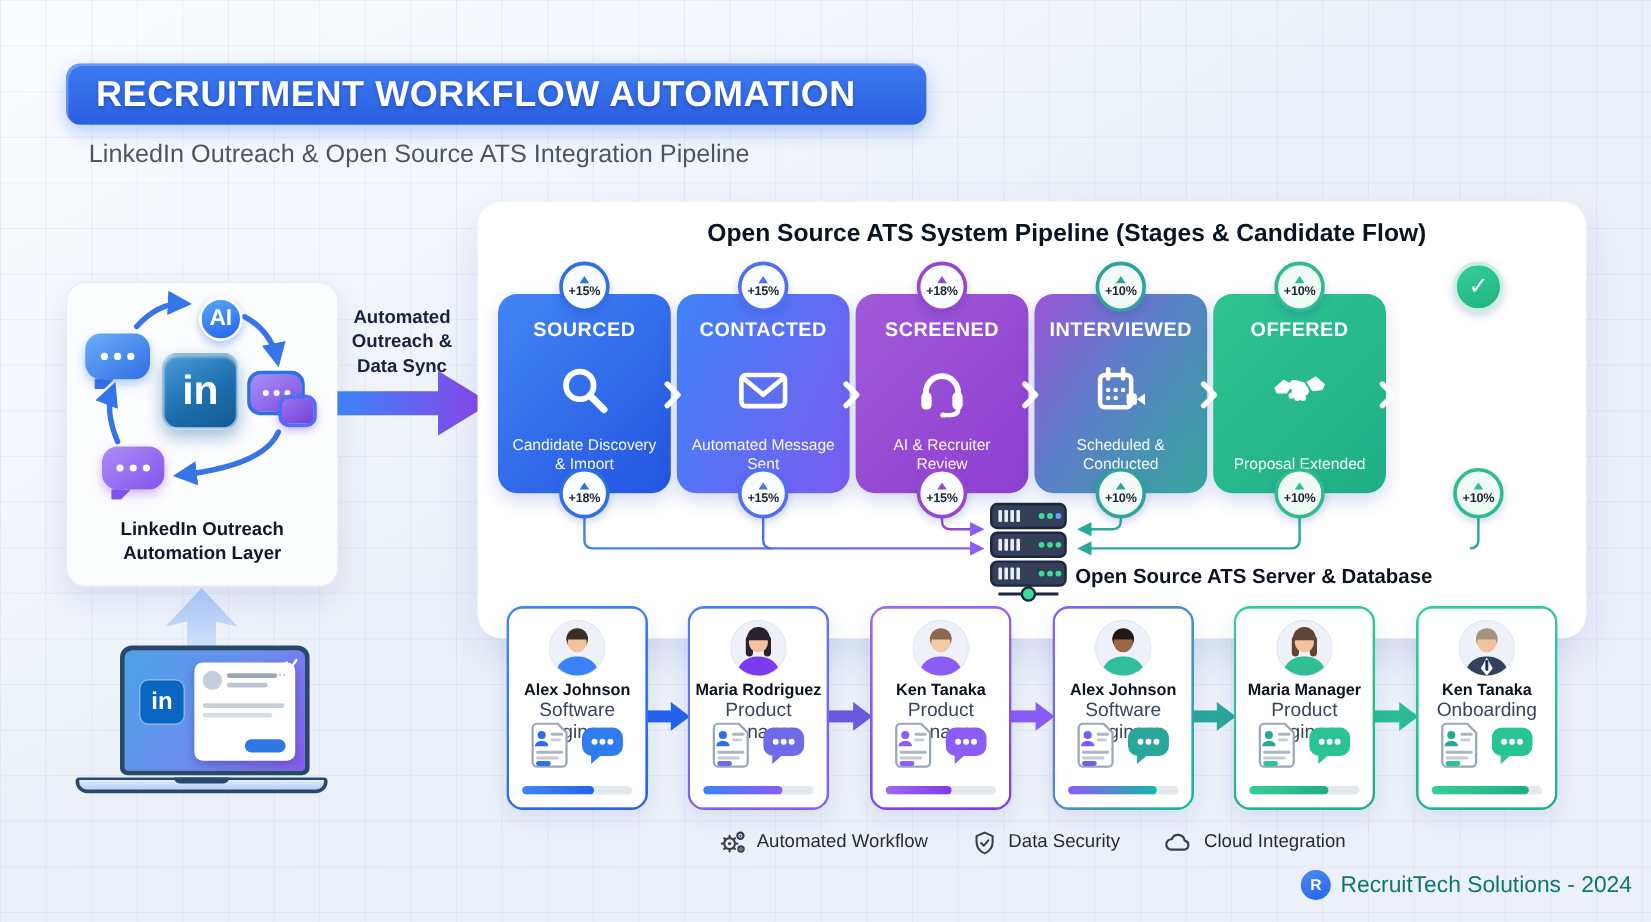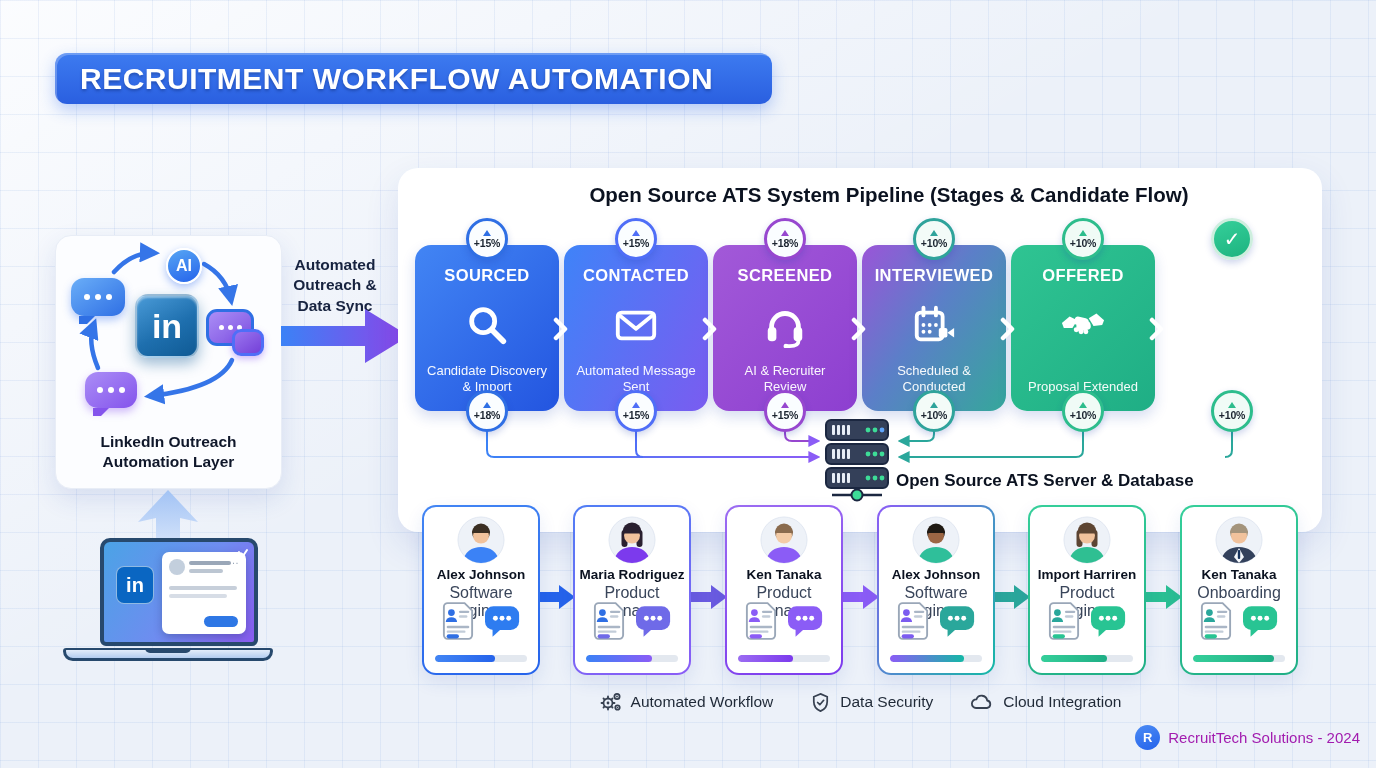--- a/index.html
+++ b/index.html
@@ -24,21 +24,21 @@
   .banner h1{margin:0;font-size:30px;font-weight:bold;color:#fff;letter-spacing:.5px;
     text-shadow:0 2px 3px rgba(10,30,90,.35);}
   .subtitle{left:74px;top:117px;font-size:21px;color:#4b5563;}
 
   
   .li-box{left:55px;top:235px;width:225px;height:252px;background:#fcfdff;border-radius:16px;
     border:1px solid #e8edf6;box-shadow:0 10px 26px rgba(30,64,175,.12);}
   .ai-badge{left:110px;top:12px;width:36px;height:36px;border-radius:50%;
     background:linear-gradient(160deg,#57a6f4,#2563eb);border:2.5px solid #fff;
     box-shadow:0 3px 8px rgba(37,99,235,.4);display:flex;align-items:center;justify-content:center;
-    color:#fff;font-weight:bold;font-size:16px;box-sizing:border-box;}
+    color:#fff;font-weight:bold;font-size:19px;box-sizing:border-box;}
   .bubble{border-radius:13px;display:flex;align-items:center;justify-content:center;gap:5px;}
   .bubble i{width:6px;height:6px;border-radius:50%;background:#fff;display:block;}
   .bubble.blue{left:15px;top:42px;width:54px;height:38px;background:linear-gradient(145deg,#6aaef8,#2f6fe4);box-shadow:0 4px 9px rgba(37,99,235,.35);}
   .bubble.blue:after{content:"";position:absolute;left:8px;bottom:-8px;border:8px solid transparent;border-top-color:#2f6fe4;border-left-color:#2f6fe4;border-bottom-width:0;}
   .bubble.p-bottom{left:29px;top:136px;width:52px;height:36px;background:linear-gradient(145deg,#ab8ef6,#8453ec);box-shadow:0 4px 9px rgba(124,58,237,.35);}
   .bubble.p-bottom:after{content:"";position:absolute;left:8px;bottom:-8px;border:8px solid transparent;border-top-color:#8453ec;border-left-color:#8453ec;border-bottom-width:0;}
   .dbl-bubble{left:150px;top:73px;width:58px;height:48px;}
   .dbl-bubble .b1{position:absolute;left:0;top:0;width:42px;height:31px;border-radius:11px;
     background:linear-gradient(145deg,#ab8ef6,#7c4fe0);display:flex;align-items:center;justify-content:center;gap:4px;}
   .dbl-bubble .b1 i{width:5px;height:5px;border-radius:50%;background:#fff;display:block;}
@@ -129,30 +129,31 @@
   .c5 .pfill{background:linear-gradient(90deg,#35cf9a,#1fae85);}
   .c6 .pfill{background:linear-gradient(90deg,#35cf9a,#1fae85);}
   .cand-arrow{position:absolute;top:583px;z-index:4;}
 
   
   .legend{left:398px;top:690px;width:924px;display:flex;justify-content:center;align-items:center;gap:36px;}
   .legend .item{display:flex;align-items:center;gap:8px;font-size:15.5px;color:#1f2937;}
   .footer{right:36px;top:725px;display:flex;align-items:center;gap:8px;}
   .footer .logo{width:25px;height:25px;border-radius:50%;background:linear-gradient(160deg,#4b8bf4,#2563eb);
     display:flex;align-items:center;justify-content:center;color:#fff;font-weight:bold;font-size:13px;}
-  .footer .brand{font-size:15px;color:#a21caf;}
+  .footer .brand{font-size:19px;color:#0f766e;}
 </style>
 </head>
 <body>
 
 <div id="stage">
 
   <div class="abs banner">
     <h1>RECRUITMENT WORKFLOW AUTOMATION</h1>
   </div>
+  <div class="abs subtitle">LinkedIn Outreach &amp; Open Source ATS Integration Pipeline</div>
 
   <div class="abs li-box">
     <svg class="abs" style="left:0;top:0;" width="225" height="200" viewBox="0 0 225 200">
       <defs>
         <marker id="liArr" viewBox="0 0 10 10" refX="7" refY="5" markerWidth="4.5" markerHeight="4.5" orient="auto-start-reverse">
           <path d="M0,0 L10,5 L0,10 Z" fill="#3575e8"></path>
         </marker>
       </defs>
       <path d="M58,36 Q76,16 98,17" fill="none" stroke="#3575e8" stroke-width="4.5" stroke-linecap="round" marker-end="url(#liArr)"></path>
       <path d="M148,28 Q170,40 175,64" fill="none" stroke="#3575e8" stroke-width="4.5" stroke-linecap="round" marker-end="url(#liArr)"></path>
@@ -581,21 +582,21 @@
       <circle cx="24" cy="24" r="23" fill="#eef2f8" stroke="#e2e8f2"></circle>
       <g clip-path="url(#av5)">
         <path d="M6,48 C6,36 15,31 24,31 C33,31 42,36 42,48 Z" fill="#2fbf92"></path>
         <rect x="13.5" y="14" width="6" height="17" rx="3" fill="#5d4533"></rect>
           <rect x="28.5" y="14" width="6" height="17" rx="3" fill="#5d4533"></rect>
       </g>
       <circle cx="24" cy="16" r="9.5" fill="#5d4533"></circle>
         <circle cx="24" cy="19.5" r="8" fill="#f1c29c"></circle>
       <path d="M15,17.5 a9,7 0 0 1 18,0 Z" fill="#5d4533"></path>
     </svg>
-    <div class="cname">Import Harriren</div>
+    <div class="cname">Maria Manager</div>
     <div class="crole">Product Engineer</div>
     <div class="cicons">
       <svg width="32" height="38" viewBox="0 0 34 40">
         <path d="M2,5 a4,4 0 0 1 4,-4 h18 l8,8 v26 a4,4 0 0 1 -4,4 h-22 a4,4 0 0 1 -4,-4 Z" fill="#fff" stroke="#9aa7b8" stroke-width="2"></path>
         <circle cx="10" cy="11" r="3.6" fill="#2aa79b"></circle>
           <path d="M4,21 a6,5 0 0 1 12,0 Z" fill="#2aa79b"></path>
         <rect x="18" y="9" width="11" height="2.6" rx="1.3" fill="#aab6c6"></rect>
           <rect x="18" y="14" width="9" height="2.6" rx="1.3" fill="#c2ccd8"></rect>
         <rect x="5" y="25" width="24" height="2.6" rx="1.3" fill="#aab6c6"></rect>
           <rect x="5" y="30" width="20" height="2.6" rx="1.3" fill="#c2ccd8"></rect>

